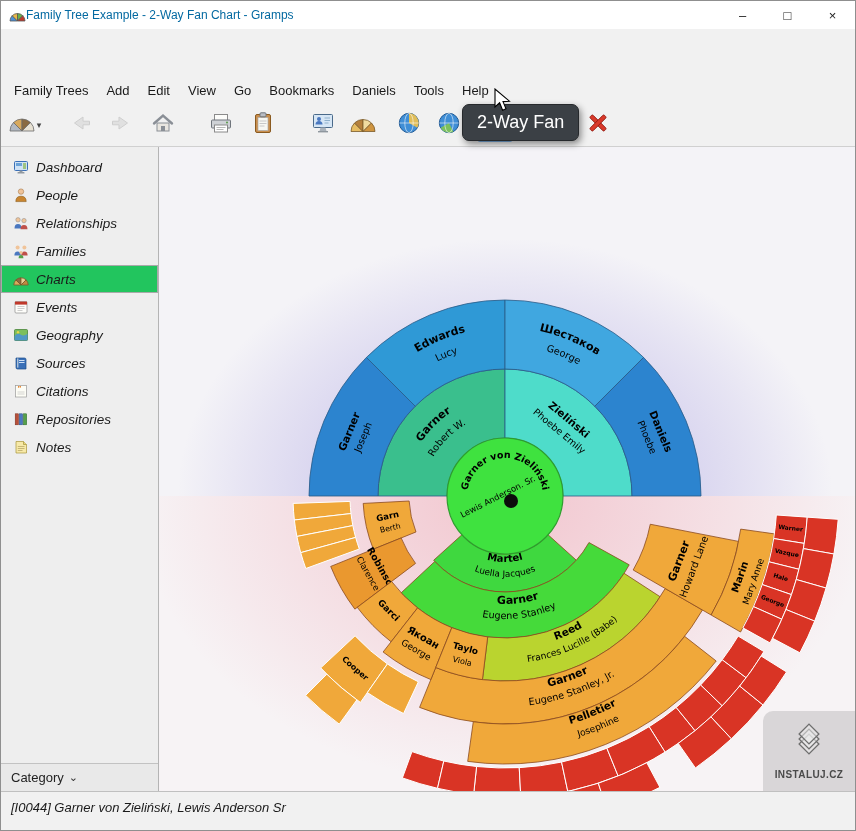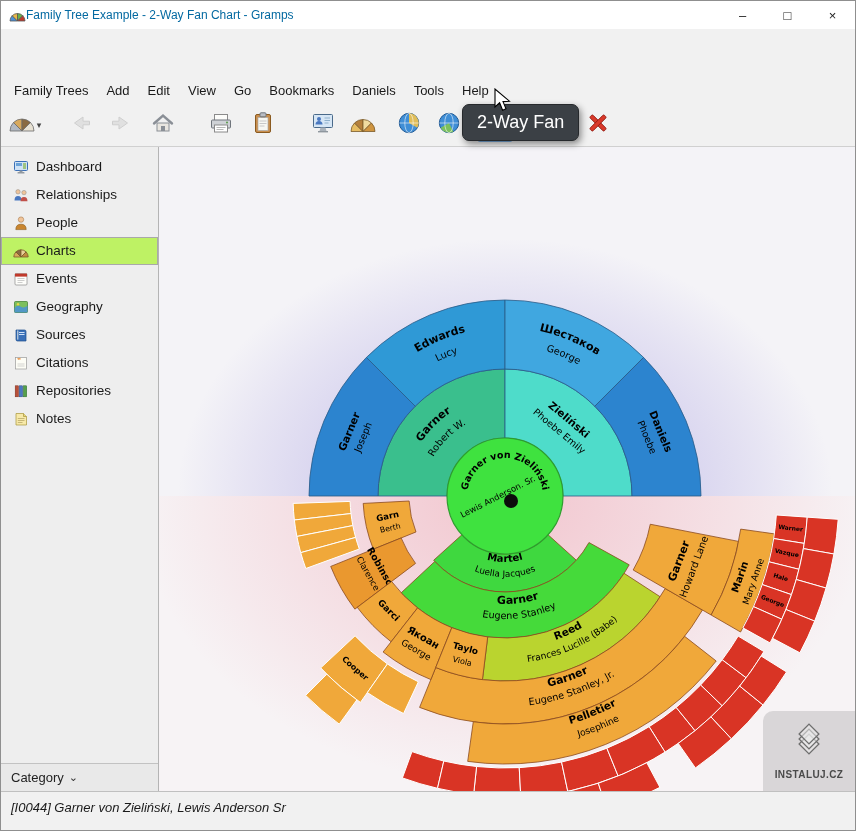--- a/index.html
+++ b/index.html
@@ -14,23 +14,23 @@
   .menubar{height:26px;flex:0 0 26px;background:#f1f1f1;display:flex;align-items:center;padding-left:4px;margin-top:48px;}
   .menu-item{padding:4px 9px;font-size:13px;color:#1a1a1a;cursor:default;}
   .toolbar{height:44px;flex:0 0 44px;background:#f1f1f1;border-bottom:1px solid #d0d0d0;display:flex;align-items:center;padding-left:6px;}
   .tool-btn{height:34px;min-width:36px;display:flex;align-items:center;justify-content:center;border:1px solid transparent;border-radius:3px;}
   .tool-btn.disabled{opacity:.4;}
   .tool-btn.active{background:#cce4f7;border-color:#7fb2e5;}
   .caret{font-size:9px;color:#444;margin-left:2px;}
   .tb-sep{width:1px;height:26px;background:#c6c6c6;margin:0 4px;}
   .main{flex:1;display:flex;min-height:0;}
   .sidebar{width:158px;flex:0 0 158px;background:#eeeeee;border-right:1px solid #b4b4b4;display:flex;flex-direction:column;padding-top:6px;}
-  .side-item{display:flex;gap:7px;padding:5px 8px 5px 10px;font-size:13.5px;color:#1a1a1a;border:1px solid transparent;}
+  .side-item{display:flex;align-items:center;gap:7px;padding:5px 8px 5px 10px;font-size:13.5px;color:#1a1a1a;border:1px solid transparent;font-style:italic;}
   .side-item .ic{width:17px;height:16px;display:flex;align-items:center;justify-content:center;}
-  .side-item.selected{background:#bef264;border-color:#a9a9a9;}
+  .side-item.selected{background:#22c55e;border-color:#a9a9a9;}
   .side-spacer{flex:1;}
   .side-footer{border-top:1px solid #c2c2c2;background:#e9e9e9;padding:6px 10px;font-size:13px;color:#222;display:flex;align-items:center;gap:5px;}
   .chev{font-size:11px;color:#333;}
   .chart-area{flex:1;position:relative;overflow:hidden;}
   .bg-top{position:absolute;left:0;top:0;right:0;height:349px;
     background:radial-gradient(ellipse 420px 330px at 346px 349px, rgba(134,122,216,.55), rgba(134,122,216,.12) 62%, rgba(134,122,216,0) 78%), #f4f3f7;}
   .bg-bottom{position:absolute;left:0;top:349px;right:0;bottom:0;
     background:radial-gradient(ellipse 470px 370px at 346px 0px, rgba(236,148,164,.48), rgba(236,148,164,.1) 62%, rgba(236,148,164,0) 78%), #f7f3f5;}
   #fan{position:absolute;left:0;top:0;}
   #fan text{font-family:"DejaVu Sans",sans-serif;fill:#000;}
@@ -196,36 +196,49 @@
                 <rect x="10" y="4" width="3" height="6" fill="#9ec482"></rect>
                 <rect x="6.5" y="11.5" width="3" height="1.6" fill="#90989f"></rect>
                 <rect x="4.5" y="13.1" width="7" height="1.4" rx=".6" fill="#90989f"></rect>
               </svg>
             </span>
             <span>Dashboard</span>
           </div>
           <div class="side-item">
             <span class="ic">
               <svg width="16" height="16">
+                <circle cx="8" cy="4.6" r="2.7" fill="#f0c49a" stroke="#a87848" stroke-width=".6"></circle>
+                <path d="M2.8 14.6 q0-5.4 5.2-5.4 q5.2 0 5.2 5.4 Z" fill="#c9852f" stroke="#8a5a1a" stroke-width=".6"></path>
+              </svg>
+            </span>
+            <span>People</span>
+          </div>
+          <div class="side-item">
+            <span class="ic">
+              <svg width="16" height="16">
                 <circle cx="5" cy="4.8" r="2.2" fill="#f0c49a" stroke="#888888" stroke-width=".5"></circle>
                 <path d="M1.5 13.5 q0-4.4 3.5-4.4 q3.5 0 3.5 4.4 Z" fill="#4a78c0"></path>
                 <circle cx="11" cy="5.6" r="2.2" fill="#f0c49a" stroke="#888888" stroke-width=".5"></circle>
                 <path d="M7.5 14.3 q0-4.4 3.5-4.4 q3.5 0 3.5 4.4 Z" fill="#c0504a"></path>
               </svg>
             </span>
             <span>Relationships</span>
           </div>
           <div class="side-item">
             <span class="ic">
               <svg width="16" height="16">
-                <circle cx="8" cy="4.6" r="2.7" fill="#f0c49a" stroke="#a87848" stroke-width=".6"></circle>
-                <path d="M2.8 14.6 q0-5.4 5.2-5.4 q5.2 0 5.2 5.4 Z" fill="#c9852f" stroke="#8a5a1a" stroke-width=".6"></path>
-              </svg>
-            </span>
-            <span>People</span>
+                <circle cx="4.6" cy="4.4" r="2" fill="#f0c49a"></circle>
+                <path d="M1.4 12.6 q0-4 3.2-4 q3.2 0 3.2 4 Z" fill="#4a78c0"></path>
+                <circle cx="11.4" cy="4.4" r="2" fill="#f0c49a"></circle>
+                <path d="M8.2 12.6 q0-4 3.2-4 q3.2 0 3.2 4 Z" fill="#c0504a"></path>
+                <circle cx="8" cy="9.6" r="1.6" fill="#f0c49a"></circle>
+                <path d="M5.6 15.2 q0-3.2 2.4-3.2 q2.4 0 2.4 3.2 Z" fill="#55a04a"></path>
+              </svg>
+            </span>
+            <span>Families</span>
           </div>
           <div class="side-item selected">
             <span class="ic">
               <svg width="16" height="15" viewBox="0 0 16 15">
                 <path d="M8 13 L0.8 13.0 A7.2 7.2 0 0 1 2.9 7.9 Z" fill="#d8a95c" stroke="#7a5a2a" stroke-width="0.8"></path>
                 <path d="M8 13 L2.9 7.9 A7.2 7.2 0 0 1 8.0 5.8 Z" fill="#8a6b42" stroke="#7a5a2a" stroke-width="0.8"></path>
                 <path d="M8 13 L8.0 5.8 A7.2 7.2 0 0 1 13.1 7.9 Z" fill="#e8cf96" stroke="#7a5a2a" stroke-width="0.8"></path>
                 <path d="M8 13 L13.1 7.9 A7.2 7.2 0 0 1 15.2 13.0 Z" fill="#c08a40" stroke="#7a5a2a" stroke-width="0.8"></path>
               </svg>
             </span>

